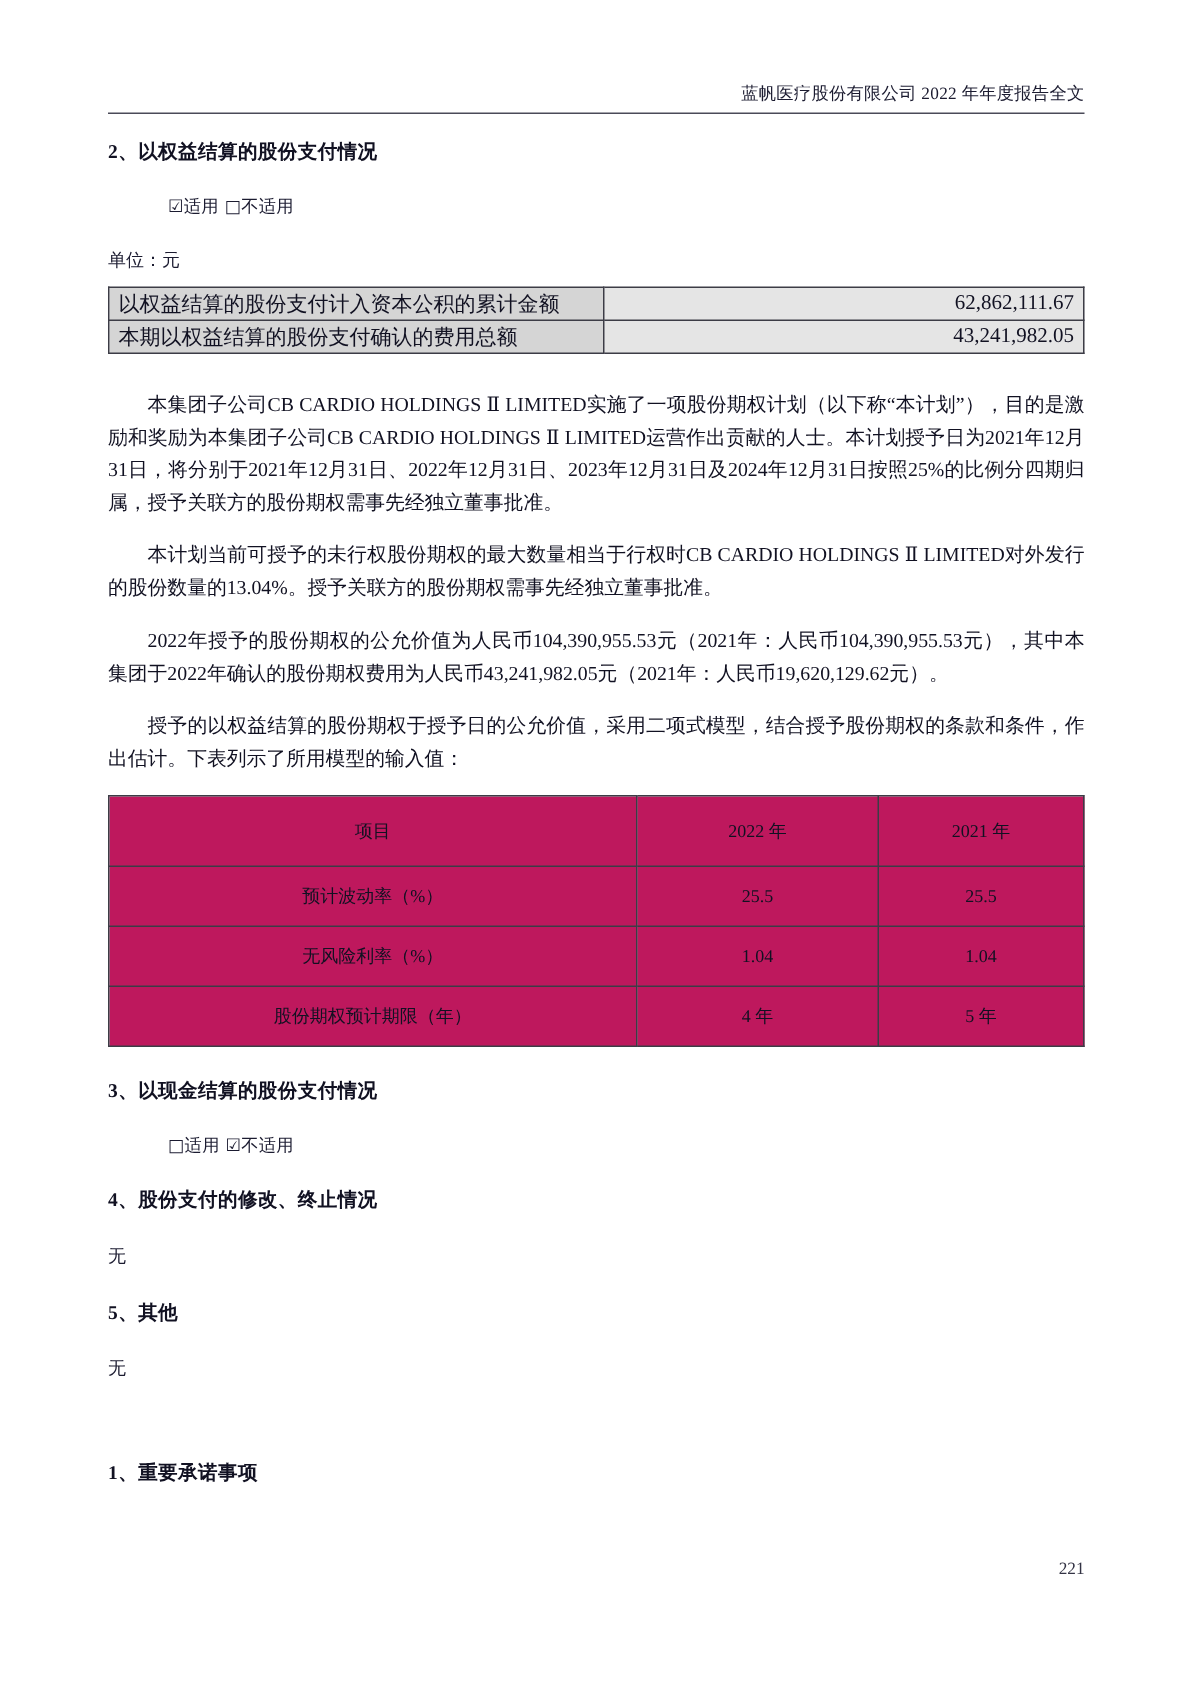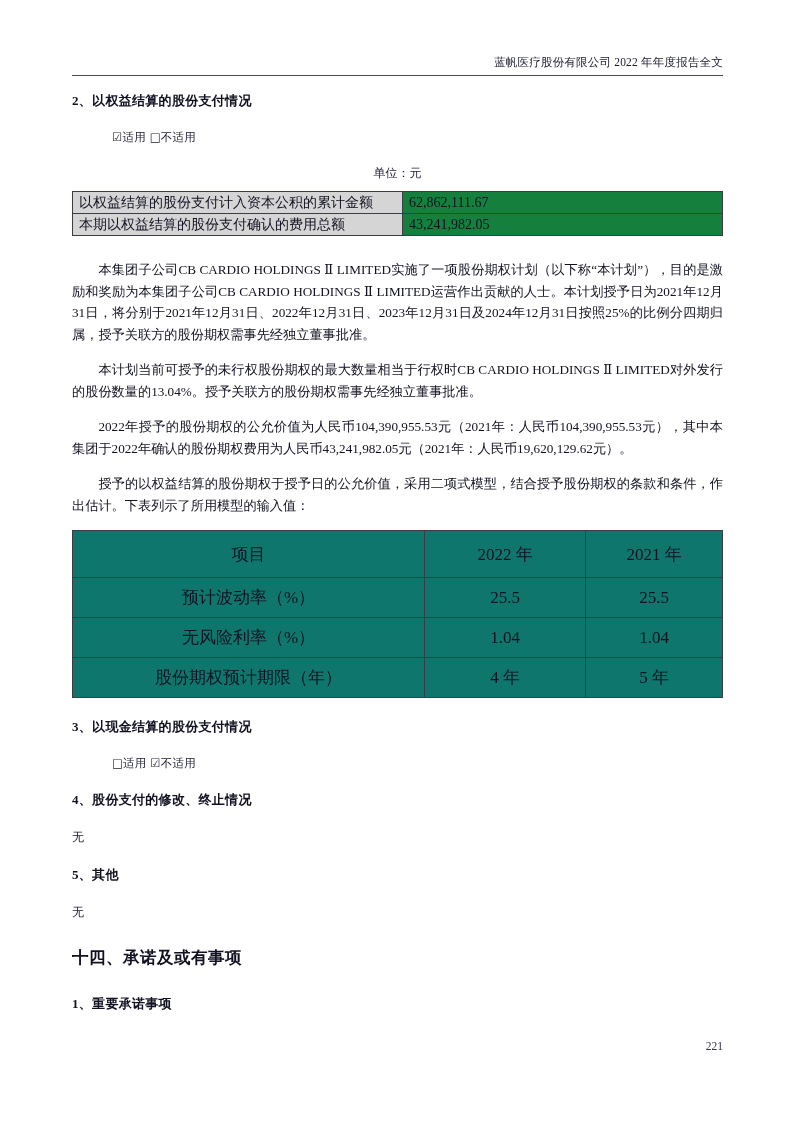--- a/index.html
+++ b/index.html
@@ -65,21 +65,21 @@
     font-size: 12px;
     color: #1b1b30;
     letter-spacing: .2px;
   }
   .plain {
     font-size: 12px;
     color: #1b1b30;
   }
   .unit {
     font-size: 12px;
-    text-align: center;
+    text-align: left;
     color: #1b1b30;
   }
   p.body {
     font-size: 13.2px;
     line-height: 21.5px;
     margin: 0;
     text-align: justify;
     text-justify: inter-ideograph;
     text-indent: 2em;
     color: #111122;
@@ -95,30 +95,31 @@
     height: 21px;
     font-size: 14px;
     color: #111122;
     padding: 0 6px;
   }
   table.t1 td.label {
     background: #d5d5d5;
     text-align: left;
   }
   table.t1 td.value {
-    background: #15803d;
+    background: #e5e5e5;
+    text-align: right;
   }
   table.t2 td {
     border: 1px solid #3c3c46;
-    font-size: 17px;
+    font-size: 12px;
     color: #111122;
     text-align: center;
     height: 35px;
     padding: 2px 4px;
-    background: #0f766e;
+    background: #be185d;
   }
   
   .gap-s { height: 14px; }
   .gap-m { height: 20px; }
   .gap-l { height: 26px; }
   .gap-xs { height: 9px; }
   
   .pagenum {
     position: absolute;
     left: 0;
@@ -230,21 +231,20 @@
     <div class="gap-m"></div>
 
     <h3 class="sec">5、其他</h3>
 
     <div class="gap-m"></div>
 
     <div class="plain">无</div>
 
     <div class="gap-l"></div>
 
-    <h2 class="chapter">十四、承诺及或有事项</h2>
 
     <div class="gap-l"></div>
 
     <h3 class="sec">1、重要承诺事项</h3>
 
   </div>
 
   <div class="pagenum">221</div>
 
 </div>

